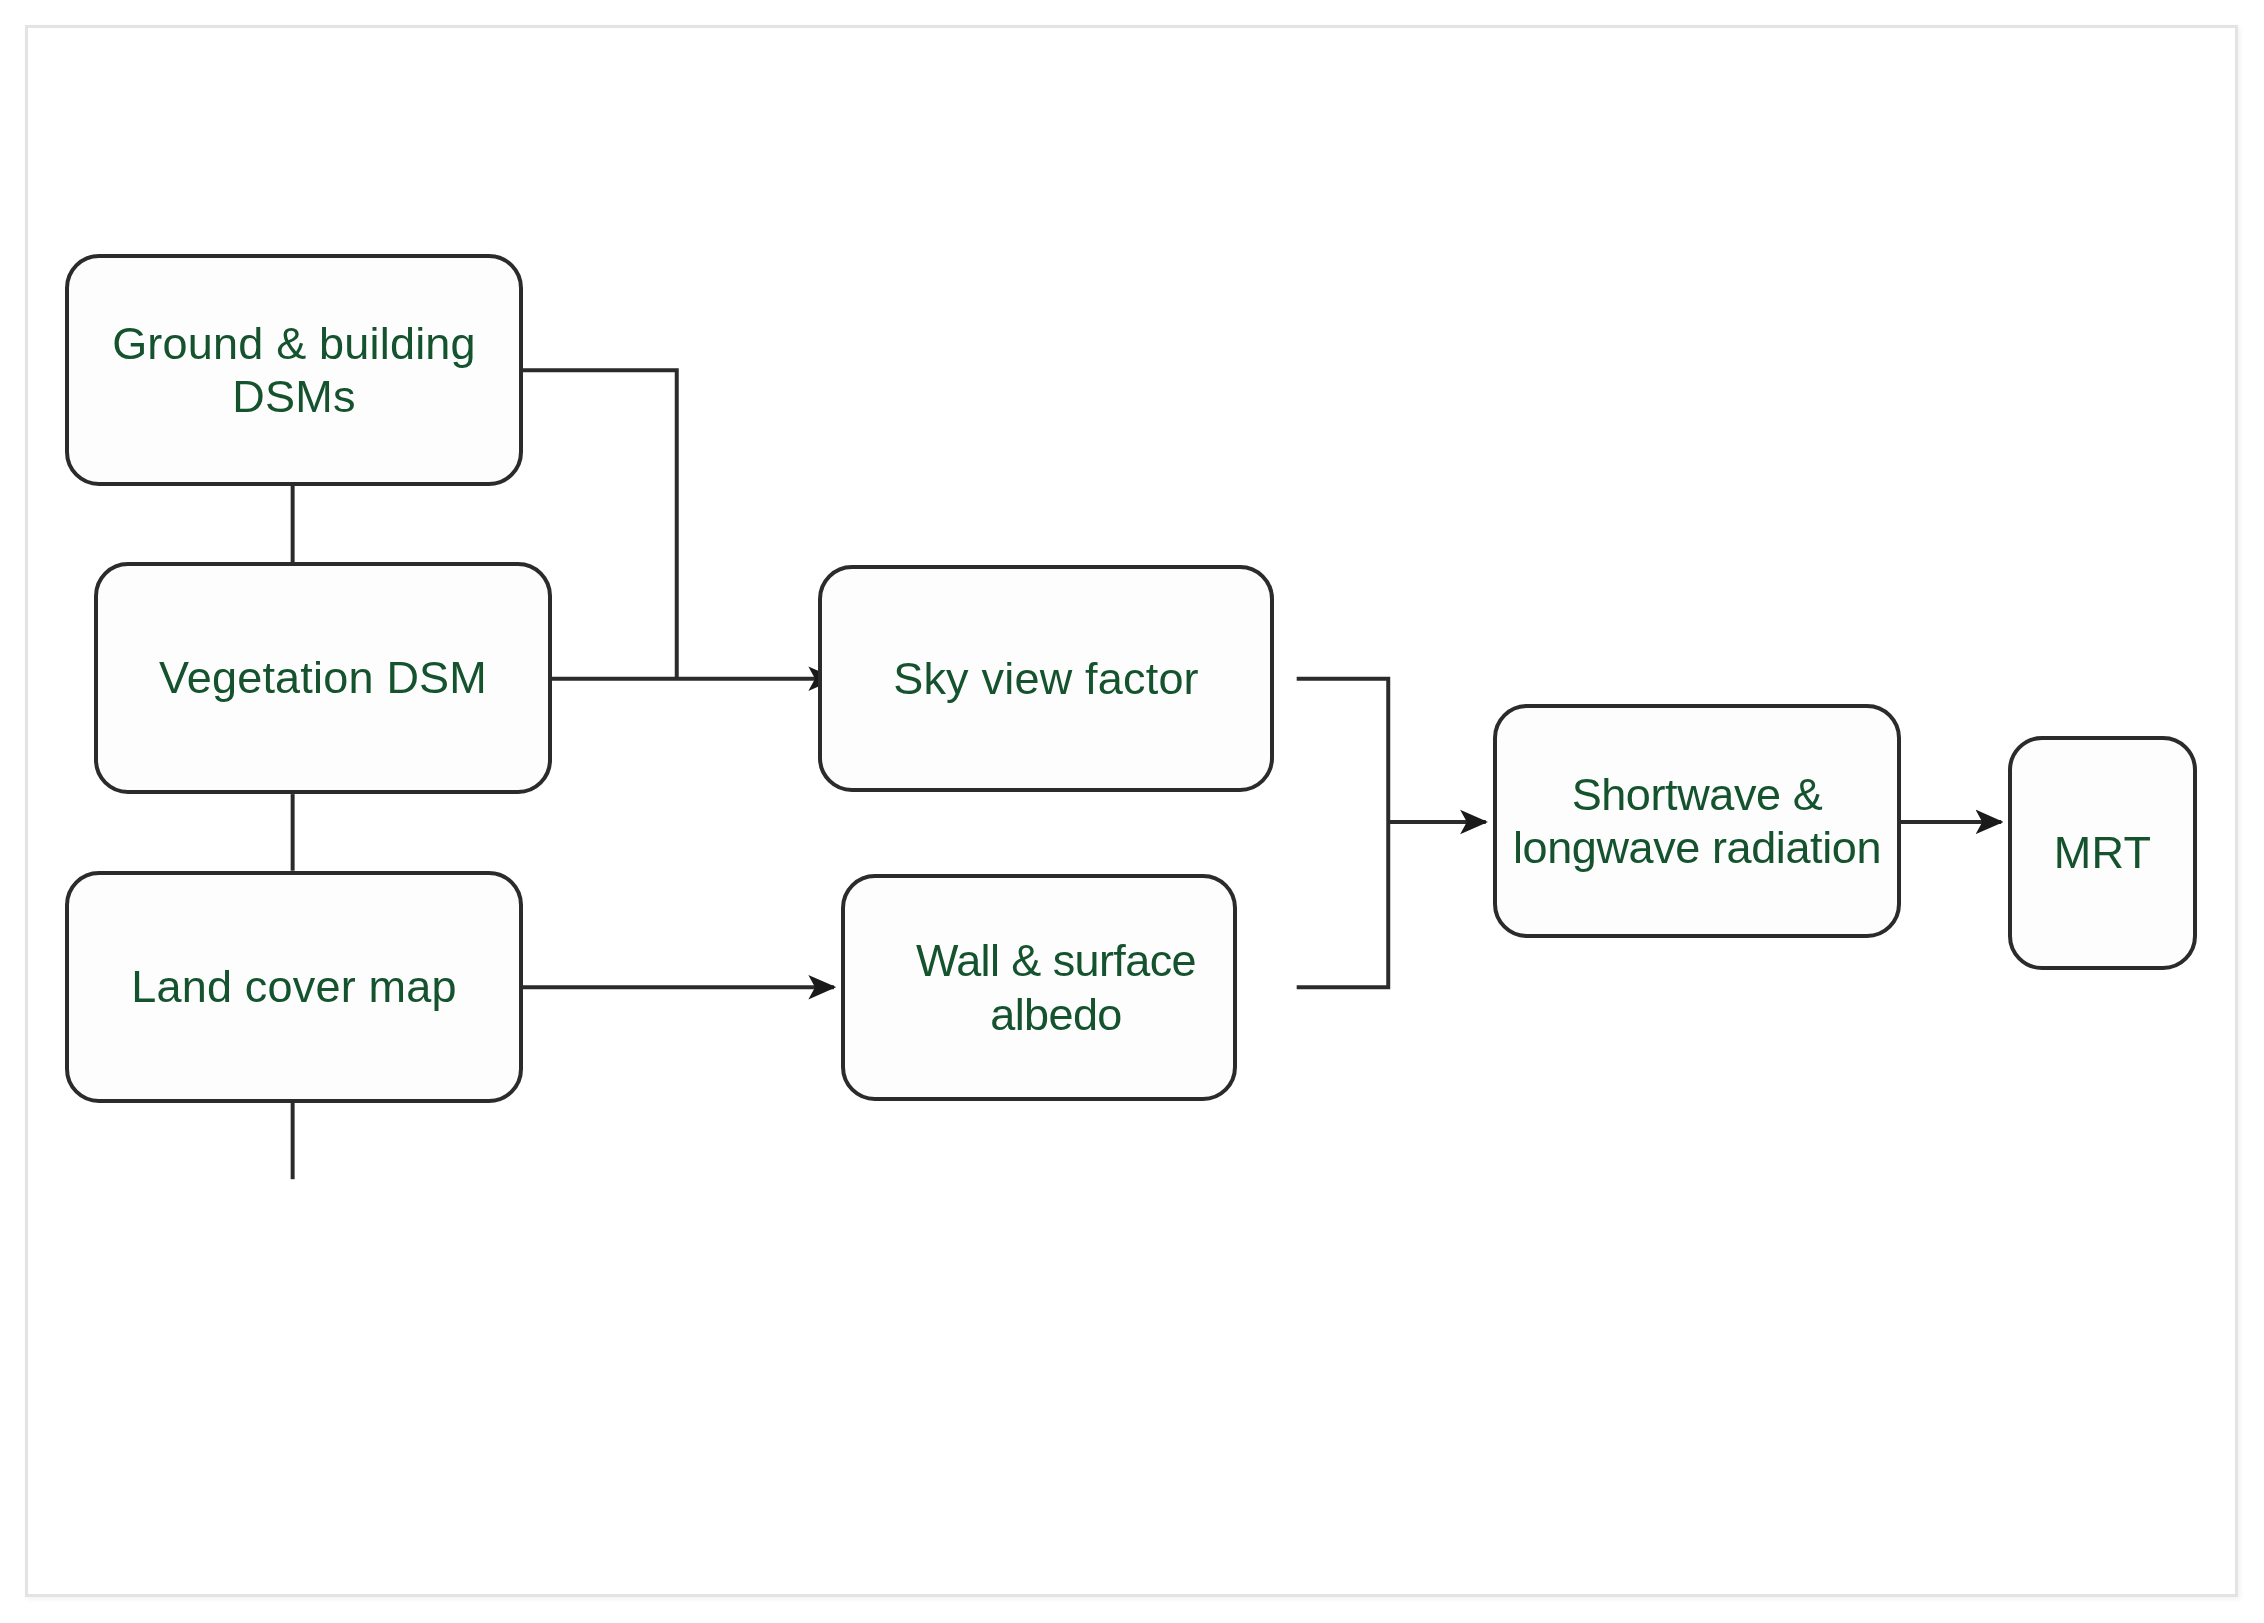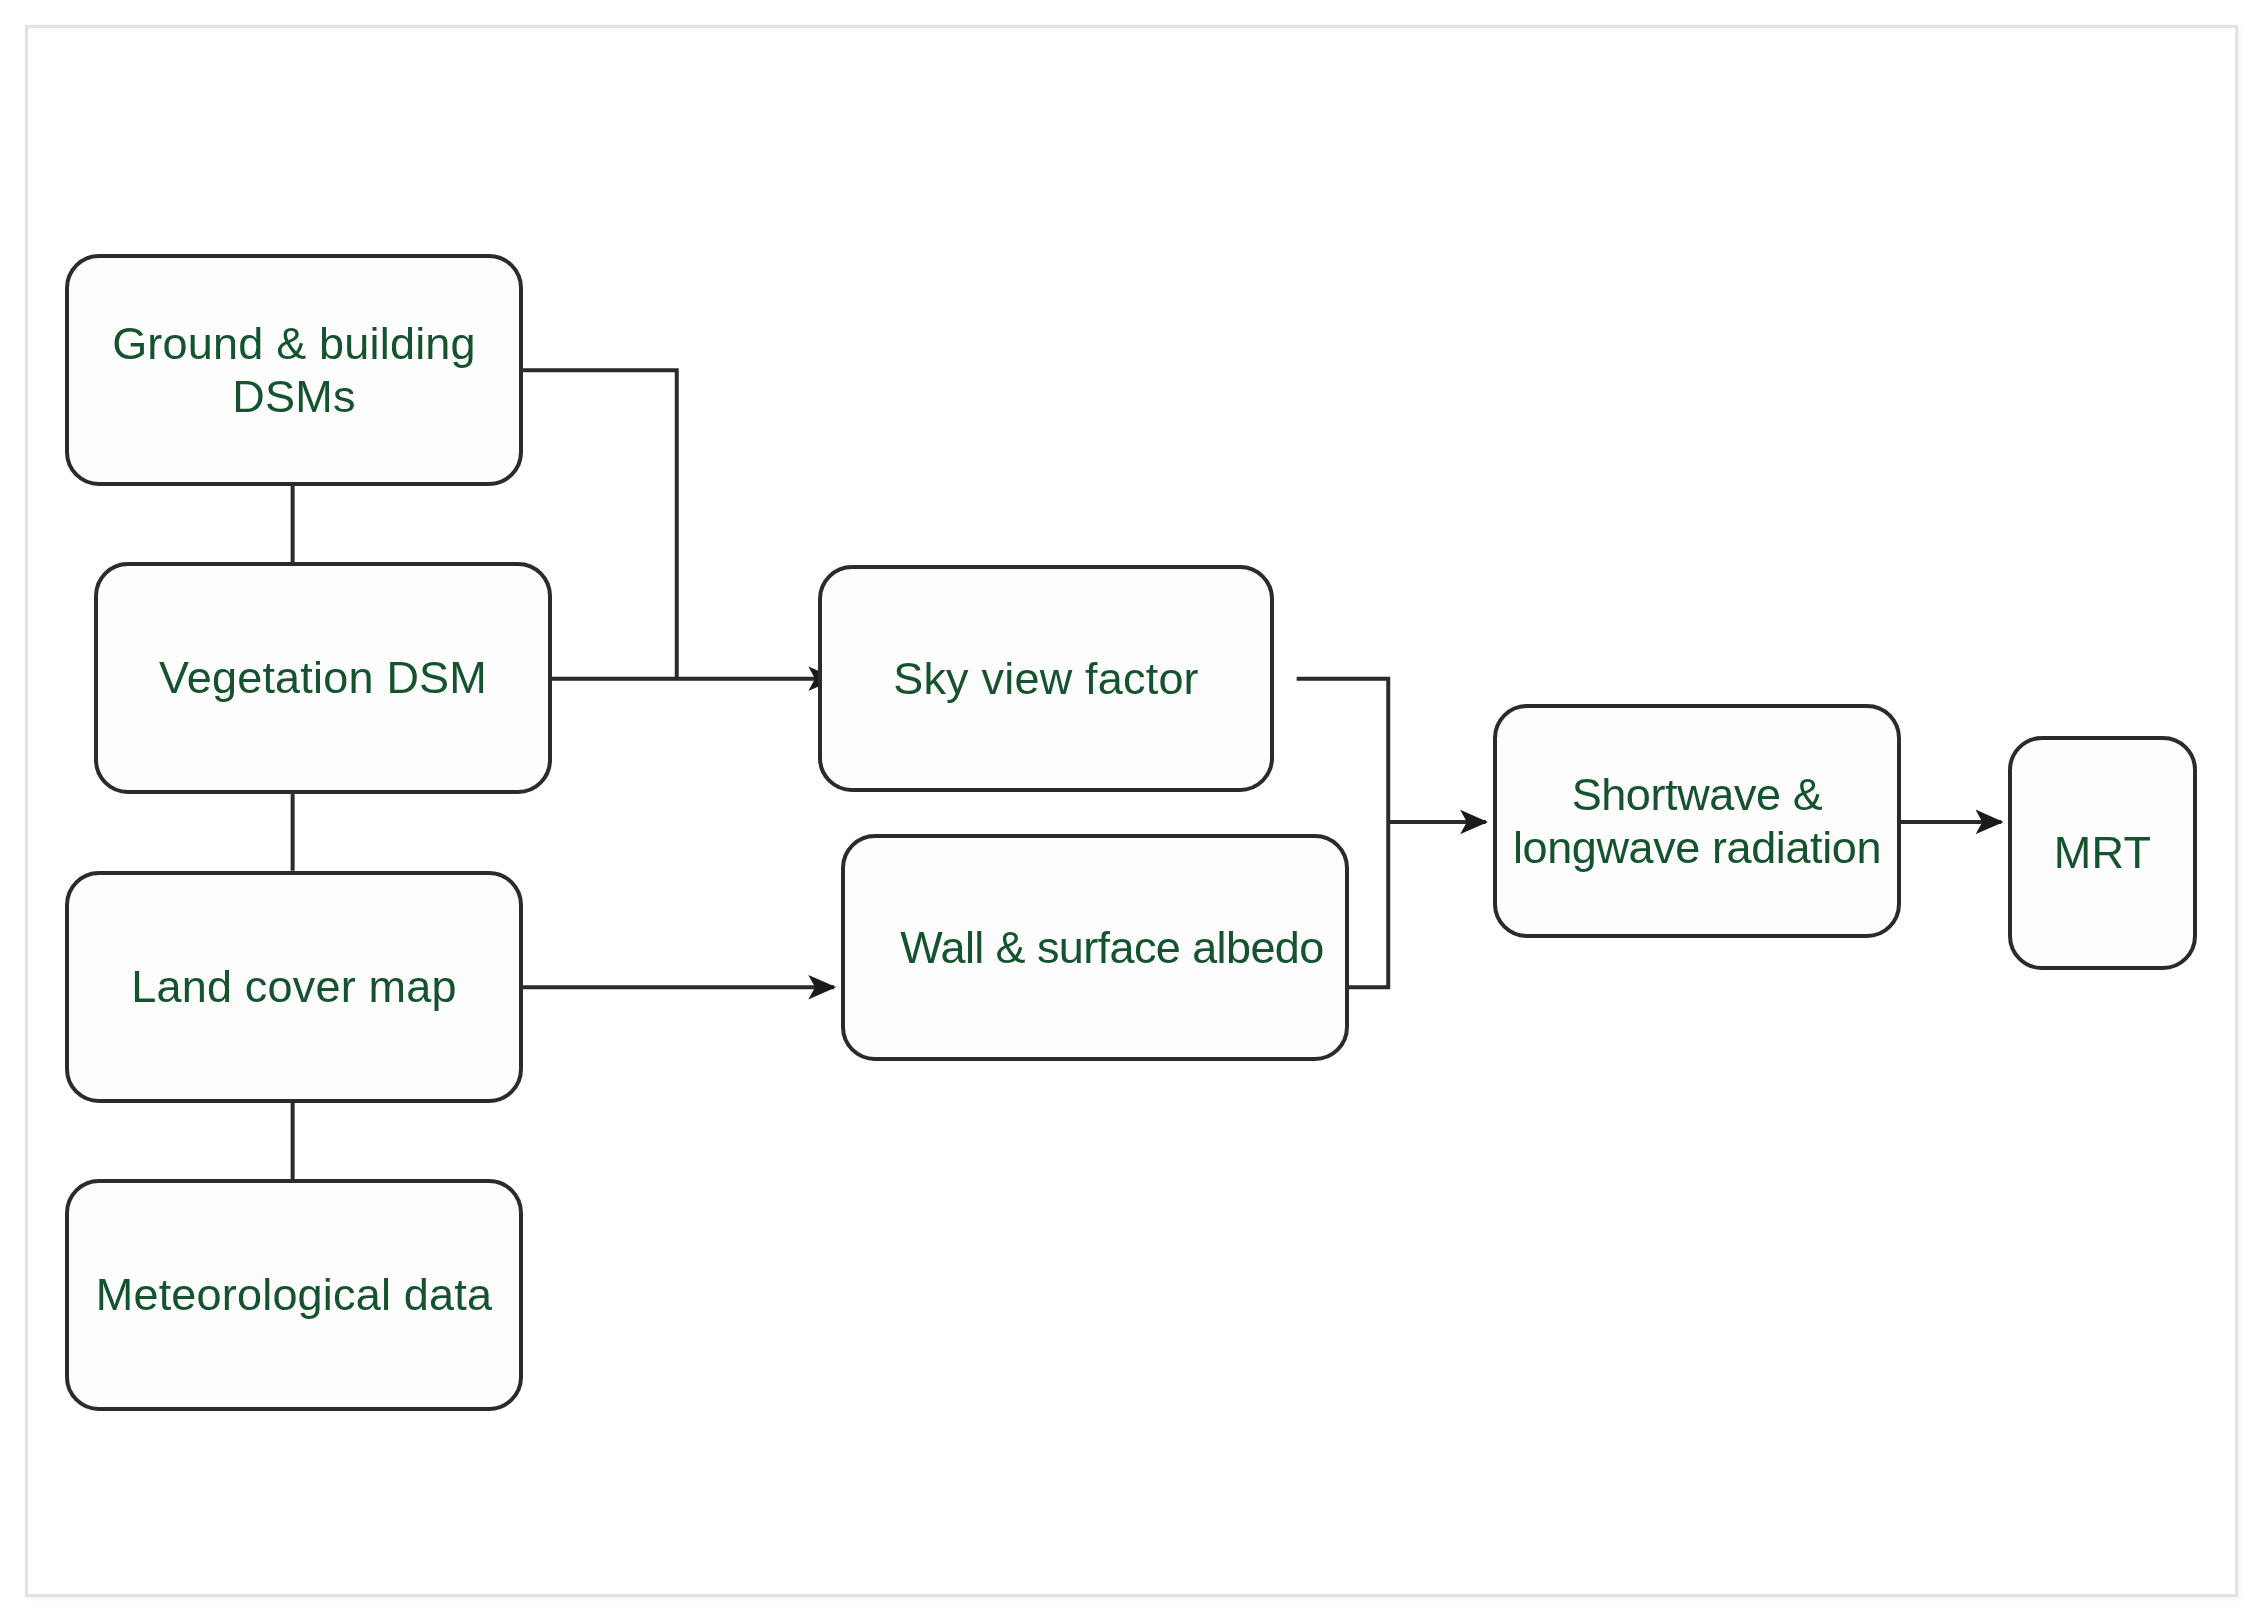--- a/index.html
+++ b/index.html
@@ -58,21 +58,21 @@
     display: block;
     white-space: pre-line;
     width: 100%;
   }
   
   #node-ground-building-dsms { left: 65px;   top: 254px;  width: 458px; height: 232px; }
   #node-vegetation-dsm       { left: 65px;   top: 562px;  width: 458px; height: 232px; margin-left: 29px; }
   #node-land-cover-map       { left: 65px;   top: 871px;  width: 458px; height: 232px; }
   #node-meteorological-data  { left: 65px;   top: 1179px; width: 458px; height: 232px; }
   #node-sky-view-factor      { left: 818px;  top: 565px;  width: 456px; height: 227px; }
-  #node-wall-surface-albedo  { left: 841px;  top: 834px;  width: 508px; height: 227px; padding-left: 36px; }
+  #node-wall-surface-albedo  { left: 841px;  top: 874px;  width: 396px; height: 227px; padding-left: 36px; }
   #node-shortwave-longwave-radiation { left: 1493px; top: 704px; width: 408px; height: 234px; }
   #node-mrt                  { left: 2008px; top: 736px;  width: 189px; height: 234px; }
 
   
   #node-wall-surface-albedo .node-label { letter-spacing: -0.6px; }
   #node-shortwave-longwave-radiation .node-label { letter-spacing: -0.4px; }
 
   svg#edges {
     position: absolute;
     left: 0;
@@ -131,23 +131,20 @@
     </div>
 
     <div class="node" id="node-vegetation-dsm">
       <span class="node-label">Vegetation DSM</span>
     </div>
 
     <div class="node" id="node-land-cover-map">
       <span class="node-label">Land cover map</span>
     </div>
 
-    <div class="node" id="node-meteorological-data">
-      <span class="node-label">Meteorological data</span>
-    </div>
 
     <div class="node" id="node-sky-view-factor">
       <span class="node-label">Sky view factor</span>
     </div>
 
     <div class="node" id="node-wall-surface-albedo">
       <span class="node-label">Wall &amp; surface albedo</span>
     </div>
 
     <div class="node" id="node-shortwave-longwave-radiation">

